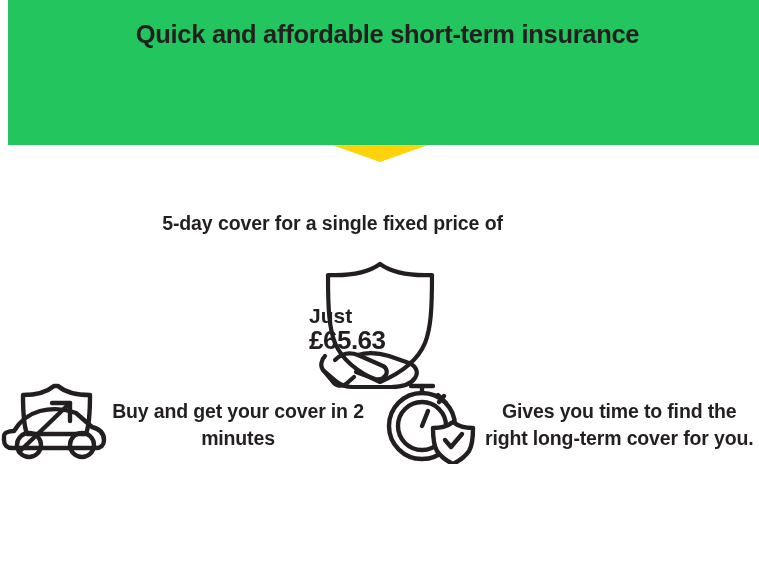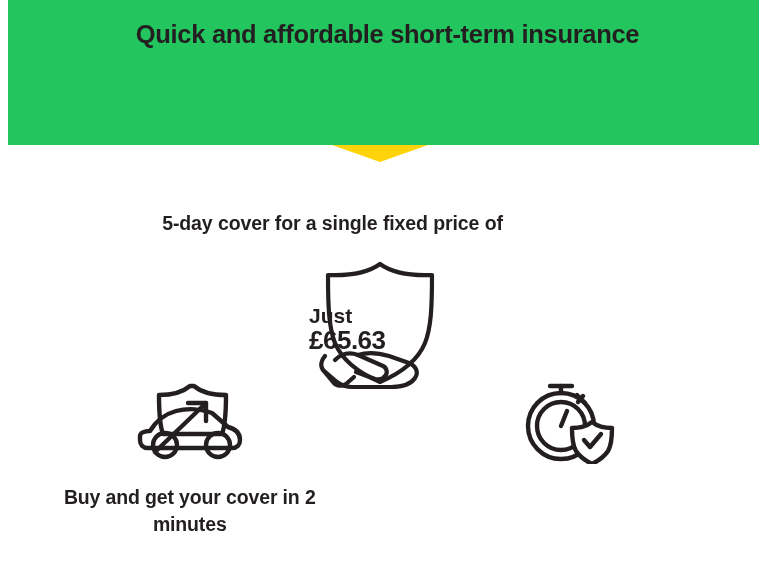--- a/index.html
+++ b/index.html
@@ -117,22 +117,21 @@
   .features {
     position: absolute;
     left: 0;
     top: 378px;
     width: 759px;
     display: flex;
   }
   .feature {
     width: 50%;
     display: flex;
-    flex-direction: column;
-    align-items: center;
+    align-items: flex-start;
   }
   .feature-icon {
     height: 86px;
     display: flex;
     align-items: center;
     justify-content: center;
   }
   .feature-icon svg { display: block; }
   .feature-caption {
     margin-top: 20px;
@@ -208,15 +207,16 @@
 
         <path d="M64 18 L59 24"></path>
         <path d="M58 17 L66 25"></path>
 
         <path d="M42 48 L48 33"></path>
 
         <path d="M73 44 C68 48 61 50 53 50 C53 62 54 68 57 73 C61 79 67 83 73 86 C79 83 85 79 89 73 C92 68 93 62 93 50 C85 50 78 48 73 44 Z" fill="#ffffff"></path>
         <path d="M65 62 L71 69 L82 56"></path>
       </svg>
     </div>
+    <div class="feature-caption">Gives you time to find the right long-term cover for you.</div>
   </div>
 
 </div>
 
 </body></html>

